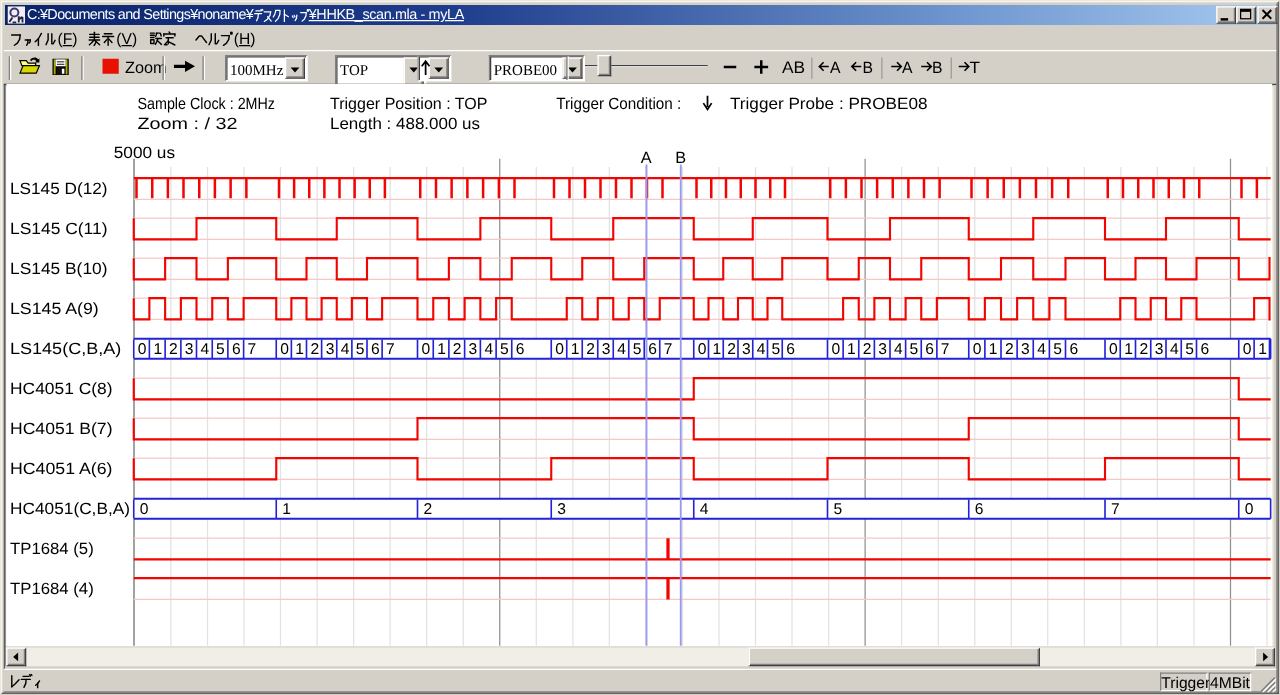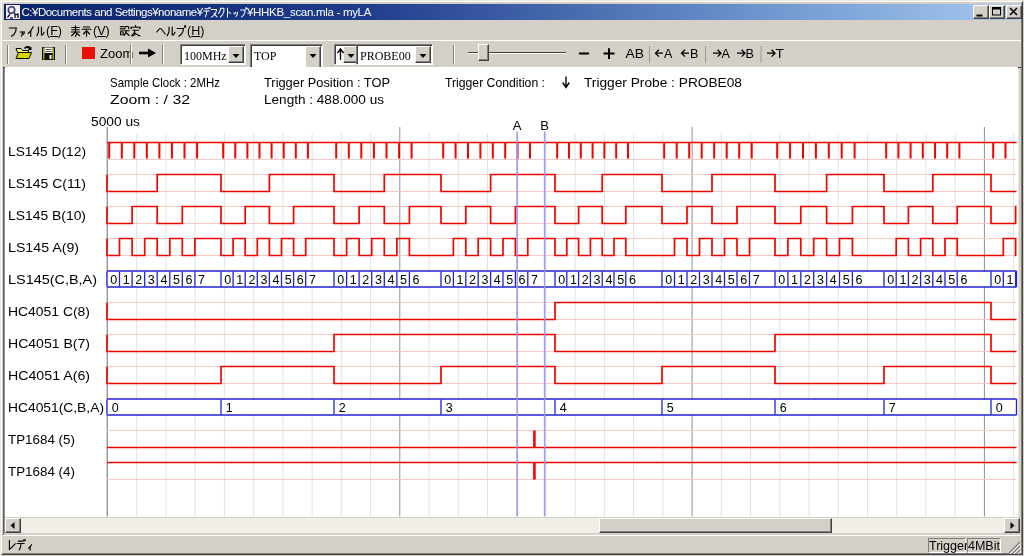--- a/index.html
+++ b/index.html
@@ -35,21 +35,21 @@
       <path d="M221.7,8.0L221.7,92.0"></path>
       <path d="M221.7,40.0L250.9,58.0"></path>
       <path d="M279.7,52.8L285.5,64.3"></path>
       <path d="M293.1,48.5L298.8,60.0"></path>
       <path d="M312.2,45.6L310.3,68.6L299.8,85.9"></path>
       <path d="M339.8,28.0L380.9,28.0"></path>
       <path d="M380.9,28.0L378.3,52.0L366.3,76.0L350.4,90.0"></path>
       <path d="M388.9,18.0L395.5,18.0L395.5,6.0L388.9,6.0L388.9,18.0"></path>
     </g>
   </svg>
-<div class="abs" style="left:247px;top:6px;color:#fff;font-size:11.5px;letter-spacing:-0.3px;white-space:pre;">¥HHKB_scan.mla - myLA</div>
+<div class="abs" style="left:247px;top:6px;color:#fff;font-size:11.5px;letter-spacing:-0.3px;white-space:pre;text-decoration:underline;">¥HHKB_scan.mla - myLA</div>
 <div class="abs raised" style="left:973px;top:4.5px;width:16px;height:14px;">
     <svg width="14" height="12" viewBox="0 0 14 12" style="position:absolute;left:0;top:0">
       <rect x="2.5" y="8.5" width="6" height="2" fill="#000"></rect>
     </svg>
   </div>
 <div class="abs raised" style="left:989px;top:4.5px;width:16px;height:14px;">
     <svg width="14" height="12" viewBox="0 0 14 12" style="position:absolute;left:0;top:0">
       <rect x="2.5" y="1.5" width="8" height="7.5" fill="none" stroke="#000" stroke-width="1"></rect>
       <rect x="2.5" y="1.5" width="8" height="2" fill="#000"></rect>
     </svg>
@@ -151,40 +151,40 @@
   </svg>
 <div class="abs vsep" style="left:162px;top:45px;height:19px;"></div>
 <div class="abs sunken2 combo" style="left:180px;top:44px;width:66px;height:21px;">
     <div class="txt">100MHz</div>
     <div class="cbtn raised">
       <svg width="14" height="17" viewBox="0 0 14 17" style="position:absolute;left:0;top:0">
         <path d="M3.5,7 h7 L7,11 z" fill="#000"></path>
       </svg>
     </div>
   </div>
-<div class="abs sunken2 combo" style="left:250px;top:44px;width:73px;height:38px;">
+<div class="abs sunken2 combo" style="left:268px;top:44px;width:73px;height:38px;">
     <div class="txt">TOP</div>
     <div class="cbtn raised">
       <svg width="14" height="17" viewBox="0 0 14 17" style="position:absolute;left:0;top:0">
         <path d="M3.5,7 h7 L7,11 z" fill="#000"></path>
       </svg>
     </div>
   </div>
 <div class="abs sunken2 combo" style="left:334px;top:44px;width:27px;height:21px;">
     <div class="txt"></div>
     <div class="cbtn raised">
       <svg width="14" height="17" viewBox="0 0 14 17" style="position:absolute;left:0;top:0">
         <path d="M3.5,7 h7 L7,11 z" fill="#000"></path>
       </svg>
     </div>
   </div>
 <svg class="abs" style="left:334px;top:44px" width="14" height="21" viewBox="0 0 14 21">
     <path d="M6.5,16 V6 M3.4,9 L6.5,5 L9.6,9" stroke="#000" stroke-width="1.4" fill="none"></path>
   </svg>
-<div class="abs sunken2 combo" style="left:356px;top:44px;width:77px;height:21px;">
+<div class="abs sunken2 combo" style="left:391px;top:44px;width:77px;height:21px;">
     <div class="txt">PROBE00</div>
     <div class="cbtn raised">
       <svg width="14" height="17" viewBox="0 0 14 17" style="position:absolute;left:0;top:0">
         <path d="M3.5,7 h7 L7,11 z" fill="#000"></path>
       </svg>
     </div>
   </div>
 <div class="abs vsep" style="left:453px;top:45px;height:19px;"></div>
 <div class="abs" style="left:468px;top:52px;width:98px;height:2px;border-top:1px solid #404040;border-bottom:1px solid #fff;background:#808080;"></div>
 <div class="abs raised" style="left:478px;top:44px;width:11px;height:17px;"></div>

